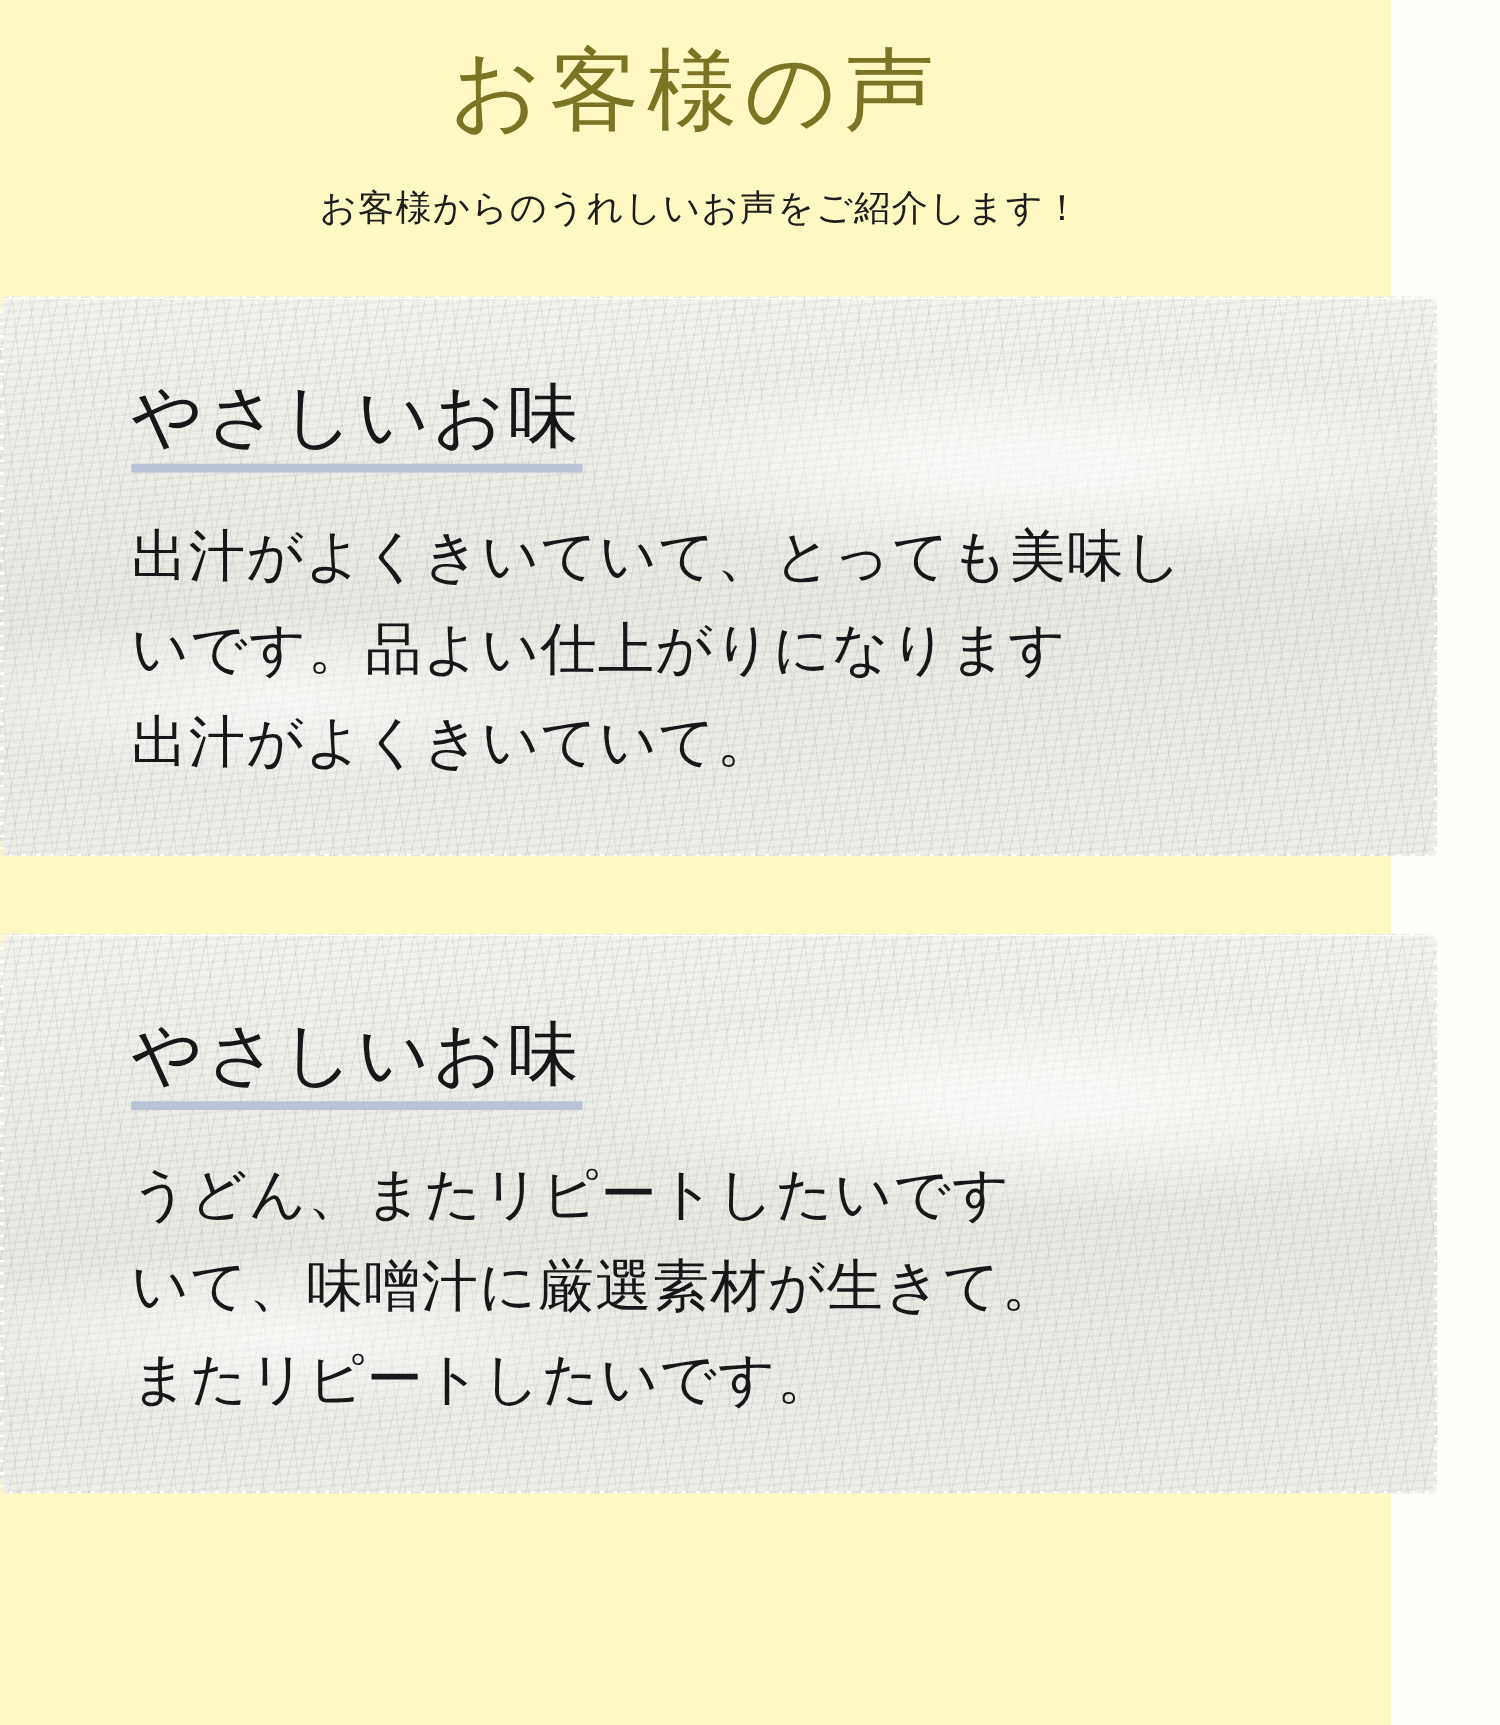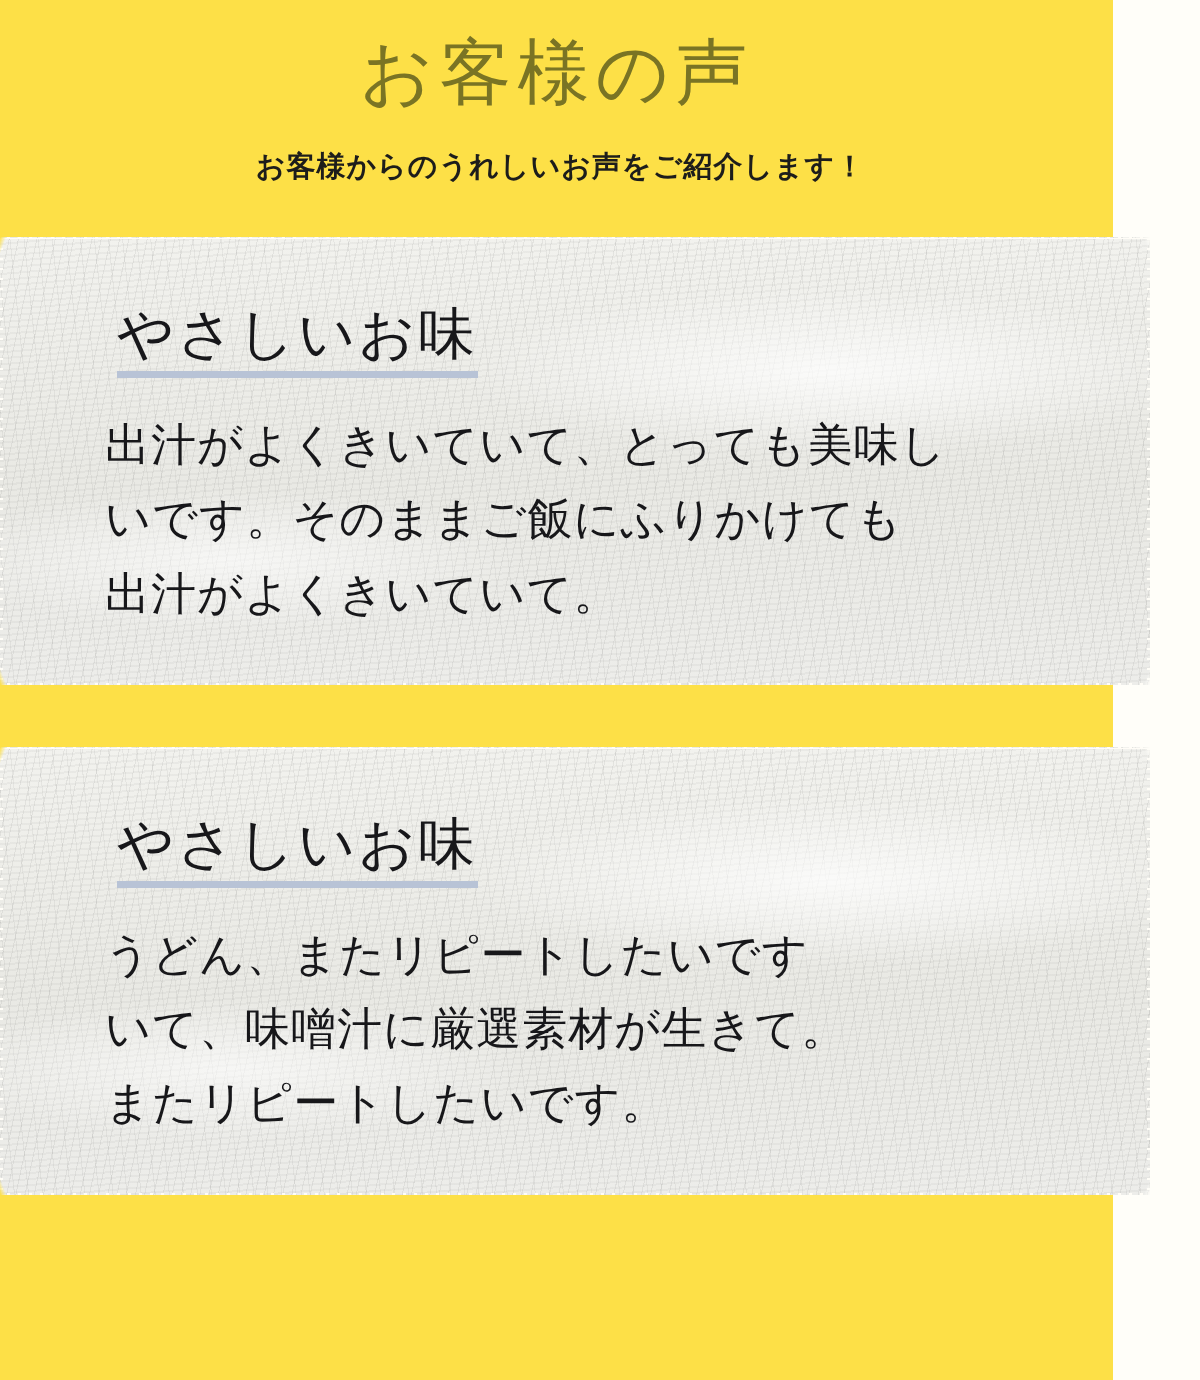--- a/index.html
+++ b/index.html
@@ -10,21 +10,21 @@
     width: 1200px;
     height: 1380px;
     background: #fffef9;
     font-family: "Liberation Serif", "DejaVu Serif", serif;
     overflow: hidden;
   }
   .page {
     position: relative;
     width: 1113px;
     height: 1380px;
-    background: #fde047;
+    background: #fef9c3;
   }
 
   
   .header {
     padding-top: 34px;
     text-align: center;
   }
   .page-title {
     font-size: 72px;
     line-height: 1.1;
@@ -32,21 +32,21 @@
     color: #7a7424;
     font-weight: 400;
     margin: 0;
     font-family: "Liberation Serif", "DejaVu Serif", serif;
   }
   .page-subtitle {
     margin: 34px 12px 0 0;
     font-size: 29px;
     letter-spacing: 1px;
     color: #1d1d1b;
-    font-weight: 700;
+    font-weight: 400;
     padding-left: 20px;
   }
 
   
   .cards {
     margin-top: 50px;
   }
   .card {
     position: relative;
     width: 1150px;
@@ -81,21 +81,21 @@
     -webkit-mask-composite: source-over;
     mask-composite: add;
   }
   .card-inner {
     position: relative;
     padding: 0 60px 0 105px;
     z-index: 2;
   }
   .card-title {
     display: inline-block;
-    margin: 0 0 34px 12px;
+    margin: 0 0 34px 0;
     font-size: 56px;
     line-height: 1.25;
     letter-spacing: 3px;
     color: #17171a;
     font-weight: 400;
     border-bottom: 7px solid #b8c3d6;
     padding-bottom: 2px;
     text-align: center;
   }
   .card-body {
@@ -119,21 +119,21 @@
     <p class="page-subtitle">お客様からのうれしいお声をご紹介します！</p>
   </div>
 
   <div class="cards">
 
     <div class="card">
       <div class="card-inner">
         <h2 class="card-title" style="border-bottom-color: rgb(184, 195, 214);">やさしいお味</h2>
         <p class="card-body">
           <span class="line">出汁がよくきいていて、とっても美味し</span>
-          <span class="line">いです。そのままご飯にふりかけても</span>
+          <span class="line">いです。品よい仕上がりになります</span>
           <span class="line">出汁がよくきいていて。</span>
         </p>
       </div>
     </div>
 
     <div class="card">
       <div class="card-inner">
         <h2 class="card-title" style="border-bottom-color: rgb(184, 195, 214);">やさしいお味</h2>
         <p class="card-body">
           <span class="line">うどん、またリピートしたいです</span>

